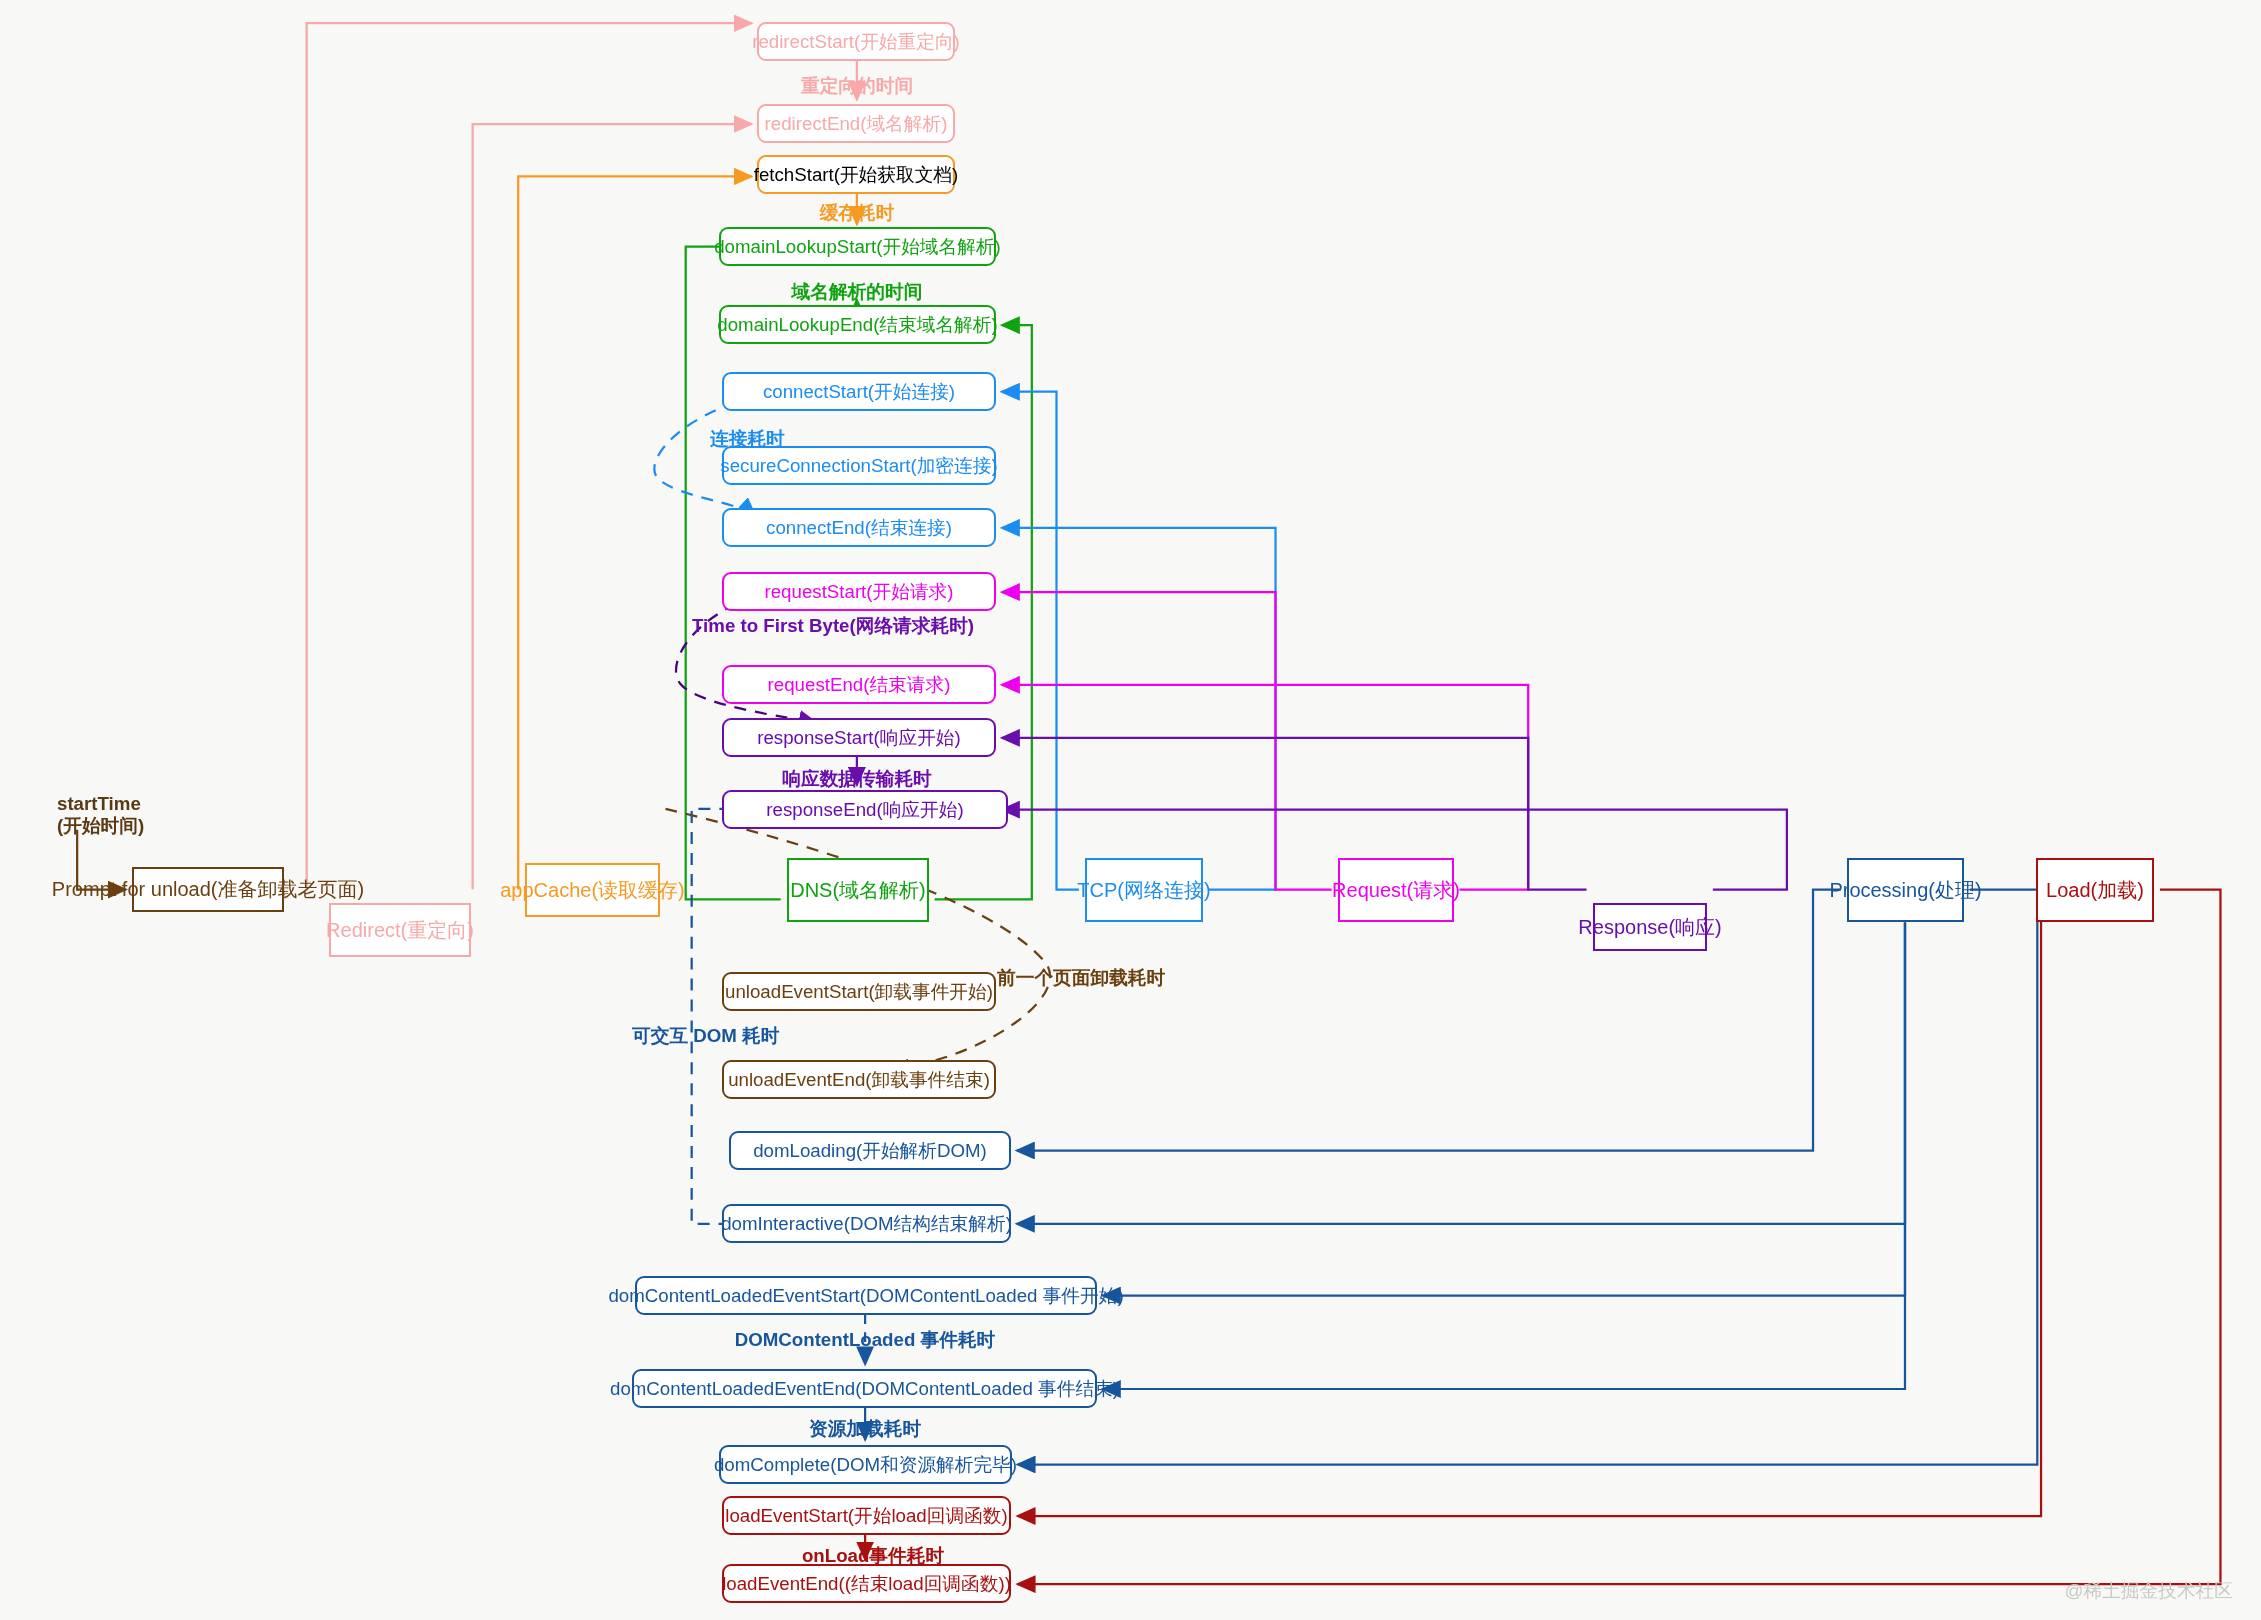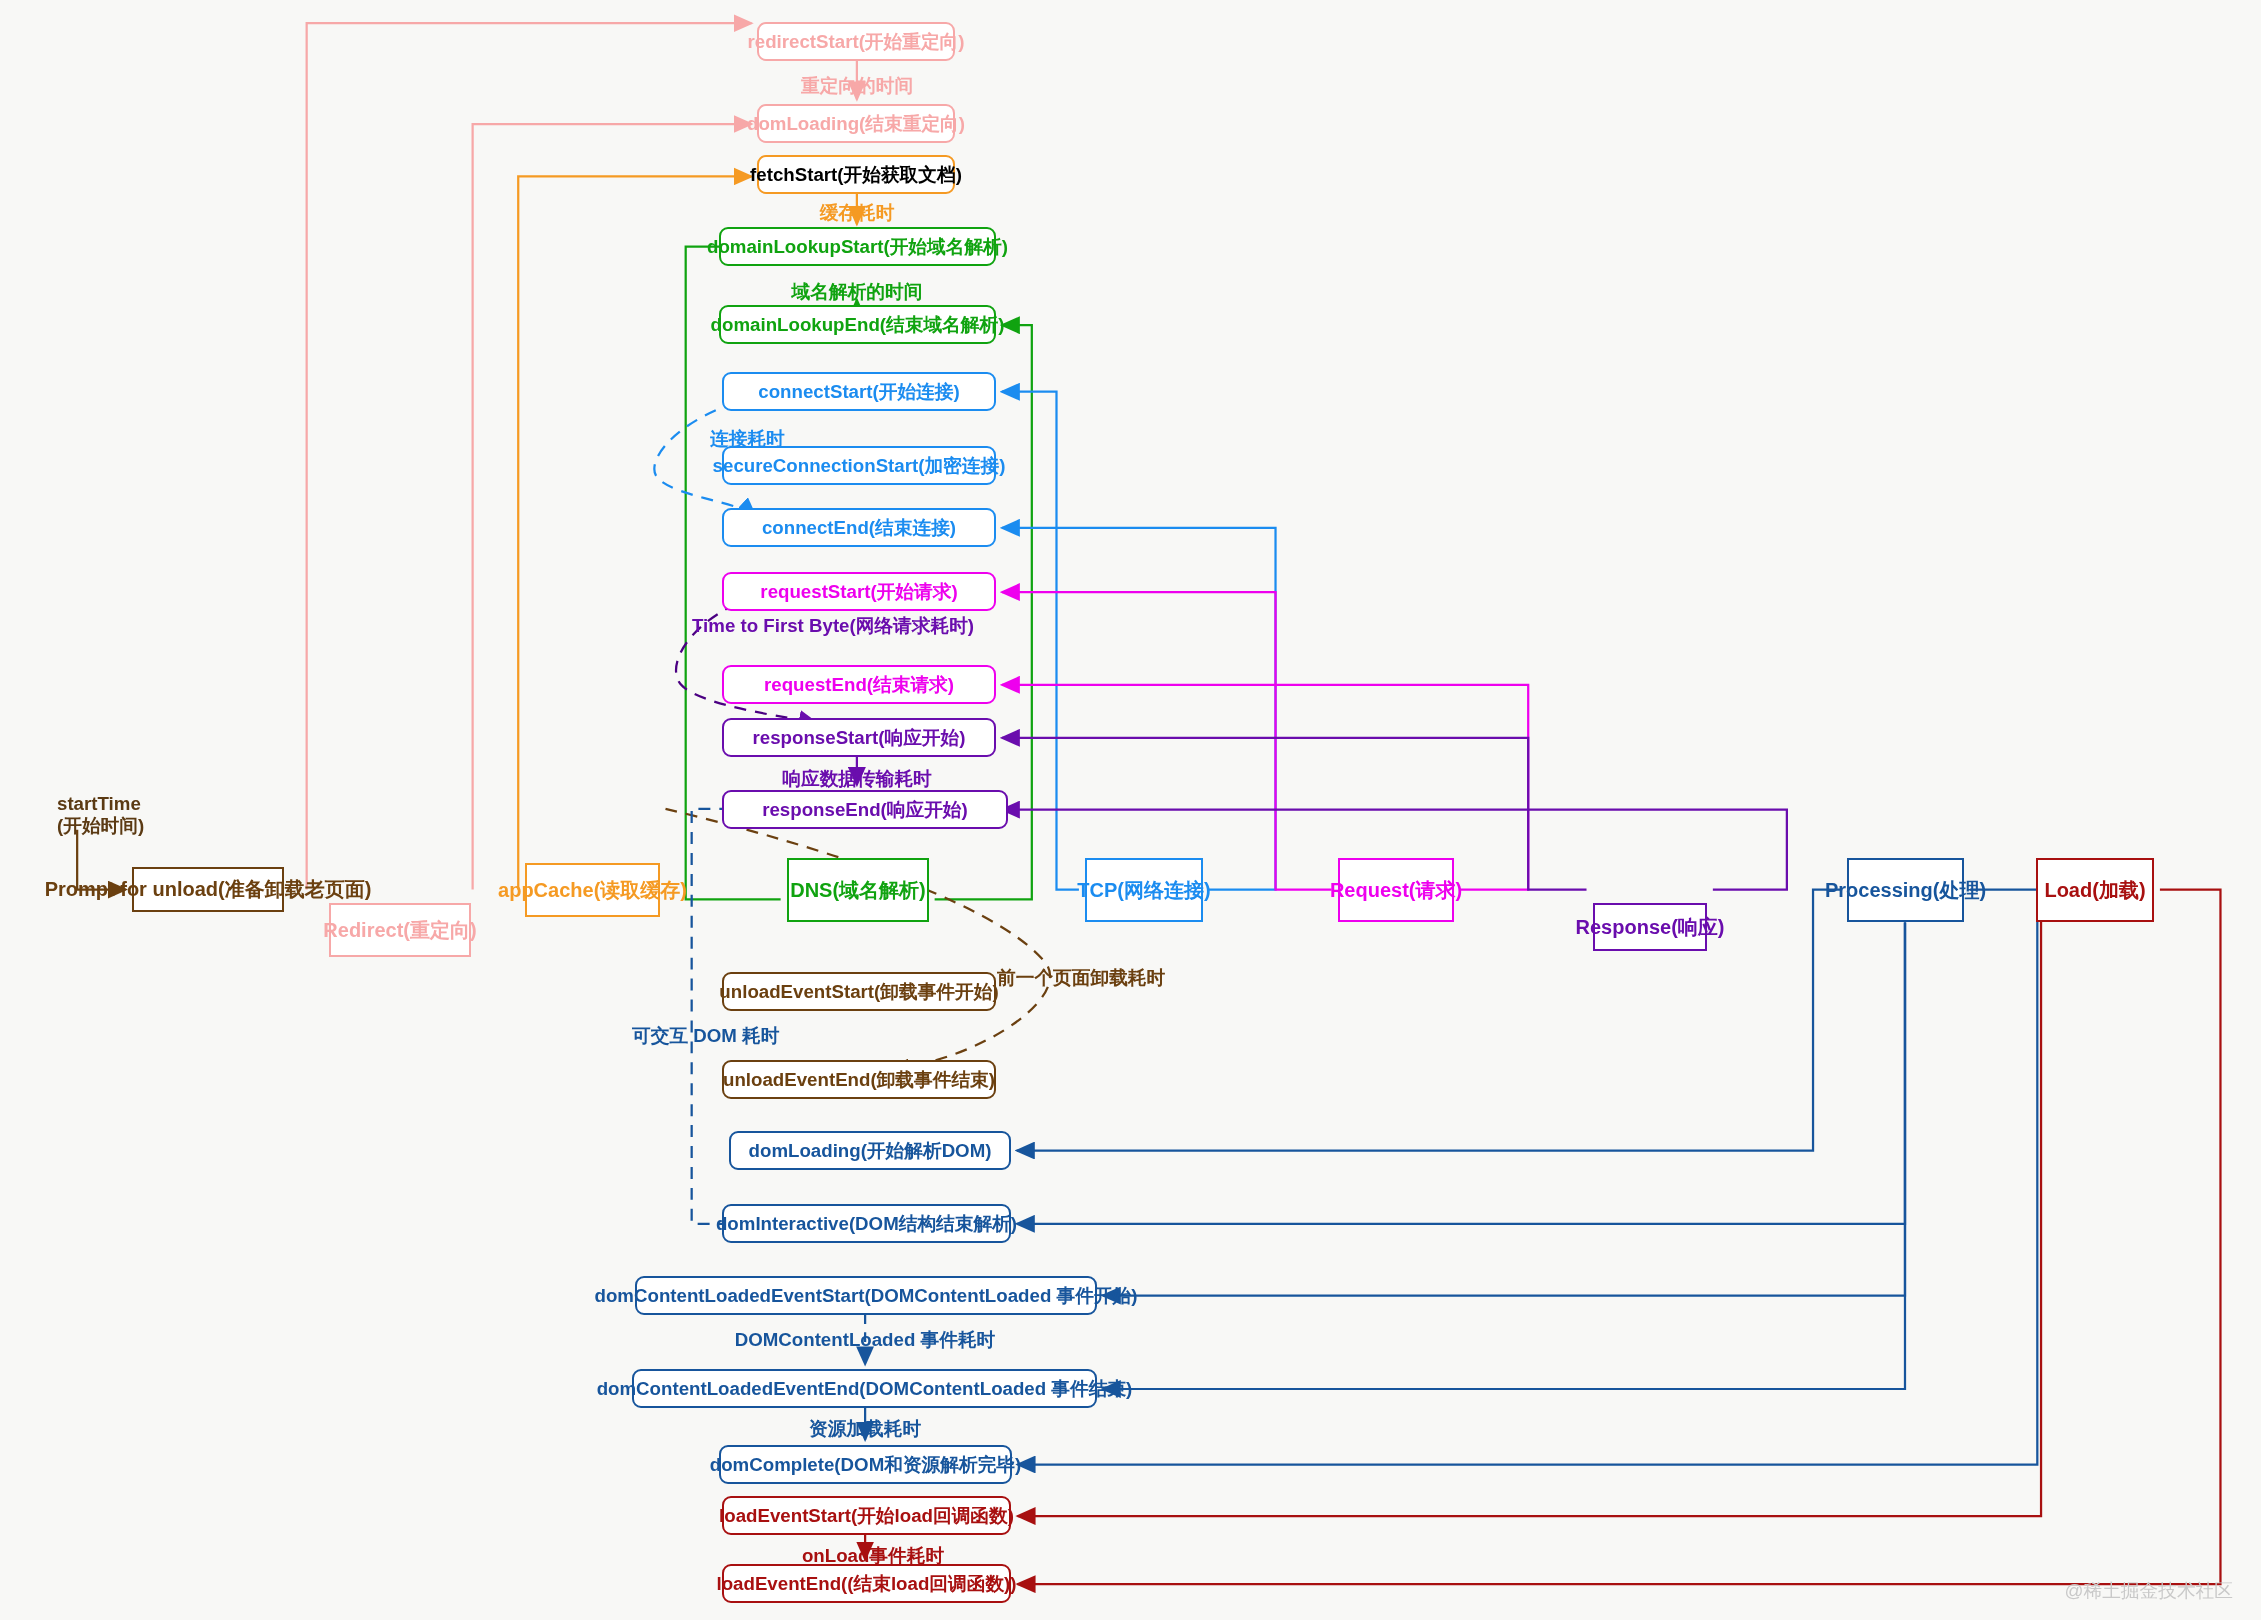--- a/index.html
+++ b/index.html
@@ -1,20 +1,20 @@
 <!DOCTYPE html>
 <html style="font-size:12px"><head>
 <meta charset="utf-8">
 <style>
   html,body{margin:0;padding:0;background:#f7f7f5;}
   body{font-family:"Liberation Sans","DejaVu Sans",sans-serif;}
   #stage{position:relative;width:2261px;height:1620px;background:#f8f8f6;overflow:hidden;}
   #wires{position:absolute;left:0;top:0;width:2261px;height:1620px;}
   .node{position:absolute;box-sizing:border-box;background:#fff;display:flex;align-items:center;
-        justify-content:center;text-align:left;font-weight:bold;white-space:nowrap;}
+        justify-content:center;text-align:left;font-weight:normal;white-space:nowrap;}
   .ev{border-width:2.2px;border-style:solid;border-radius:9px;font-size:18.7px;height:39px;}
   .phase{border-width:2.2px;border-style:solid;border-radius:0;font-size:20px;line-height:1.15;
          }
   .lab{position:absolute;font-weight:bold;font-size:18.7px;white-space:nowrap;}
   .lab.c{transform:translateX(-50%);}
   .wm{position:absolute;right:28px;bottom:16.5px;color:#c9c9c9;font-size:18.7px;font-weight:normal;}
   .st{position:absolute;font-weight:bold;font-size:18.7px;line-height:1.15;color:#5b3a13;}
 </style>
 </head>
 <body>
@@ -104,21 +104,21 @@
     </g>
   </svg>
 
   <div class="st" style="left:57px;top:793px;">
     <div>startTime</div>
     <div>(开始时间)</div>
   </div>
 
   <div id="events">
       <div class="node ev" style="left: 757px; top: 22.4px; width: 198px; border-color: rgb(247, 168, 168); color: rgb(247, 168, 168);">redirectStart(开始重定向)</div>
-      <div class="node ev" style="left: 757px; top: 104px; width: 198px; border-color: rgb(247, 168, 168); color: rgb(247, 168, 168);">domLoading(结束重定向)</div>
+      <div class="node ev" style="left: 757px; top: 104px; width: 198px; border-color: rgb(247, 168, 168); color: rgb(247, 168, 168);">redirectEnd(域名解析)</div>
       <div class="node ev" style="left: 757px; top: 155px; width: 198px; border-color: rgb(245, 154, 35); color: #000000;">fetchStart(开始获取文档)</div>
       <div class="node ev" style="left: 719px; top: 227px; width: 277px; border-color: rgb(16, 163, 16); color: rgb(16, 163, 16);">domainLookupStart(开始域名解析)</div>
       <div class="node ev" style="left: 719px; top: 305px; width: 277px; border-color: rgb(16, 163, 16); color: rgb(16, 163, 16);">domainLookupEnd(结束域名解析)</div>
       <div class="node ev" style="left: 722px; top: 372px; width: 274px; border-color: rgb(27, 140, 240); color: rgb(27, 140, 240);">connectStart(开始连接)</div>
       <div class="node ev" style="left: 722px; top: 446px; width: 274px; border-color: rgb(27, 140, 240); color: rgb(27, 140, 240);">secureConnectionStart(加密连接)</div>
       <div class="node ev" style="left: 722px; top: 508px; width: 274px; border-color: rgb(27, 140, 240); color: rgb(27, 140, 240);">connectEnd(结束连接)</div>
       <div class="node ev" style="left: 722px; top: 572px; width: 274px; border-color: rgb(238, 0, 238); color: rgb(238, 0, 238);">requestStart(开始请求)</div>
       <div class="node ev" style="left: 722px; top: 665px; width: 274px; border-color: rgb(238, 0, 238); color: rgb(238, 0, 238);">requestEnd(结束请求)</div>
       <div class="node ev" style="left: 722px; top: 718px; width: 274px; border-color: rgb(106, 13, 173); color: rgb(106, 13, 173);">responseStart(响应开始)</div>
       <div class="node ev" style="left: 722px; top: 790px; width: 286px; border-color: rgb(106, 13, 173); color: rgb(106, 13, 173);">responseEnd(响应开始)</div>

